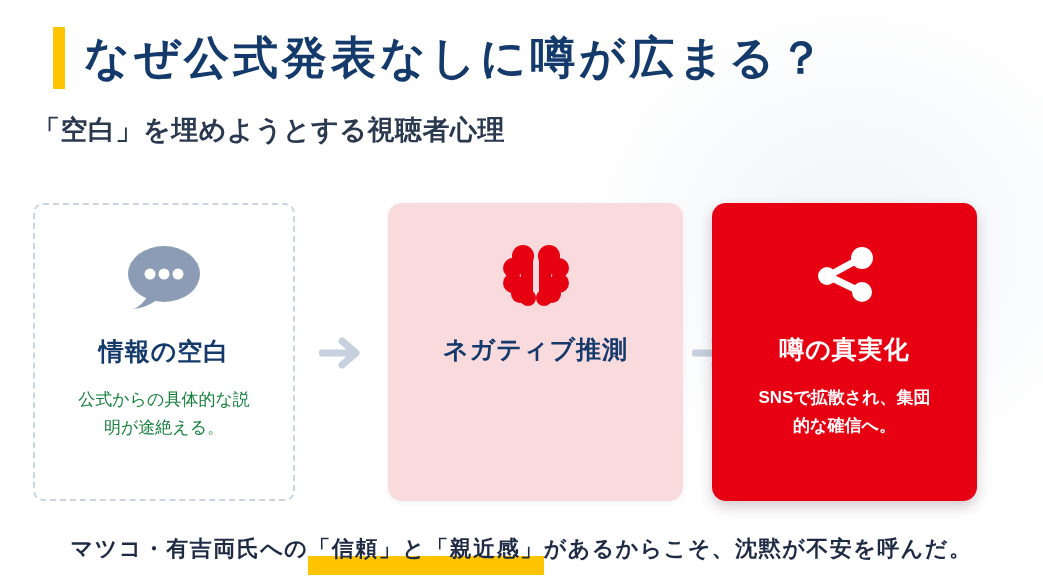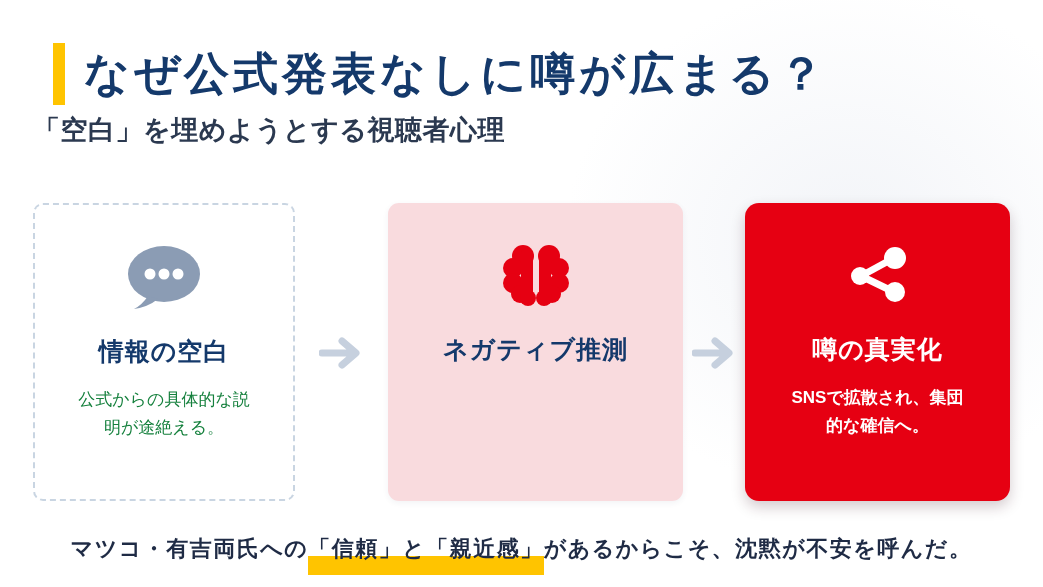--- a/index.html
+++ b/index.html
@@ -7,41 +7,41 @@
     font-family:"Liberation Sans","DejaVu Sans",sans-serif;
     background:#ffffff;
   }
   .slide{
     position:relative;
     width:1043px;height:587px;
     overflow:hidden;
     background:#ffffff radial-gradient(380px 340px at 850px 240px,#f2f4f8 0%,rgba(242,244,248,0) 75%);
   }
   
-  .title-row{position:absolute;left:29px;top:43px;display:flex;padding-left:24px;}
+  .title-row{position:absolute;left:29px;top:27px;display:flex;padding-left:24px;}
   .accent-bar{width:12px;height:62px;background:#FFC400;margin-right:19px;flex:0 0 auto;}
   .page-title{
     font-size:45px;font-weight:bold;color:#14396B;
     letter-spacing:4px;line-height:62px;white-space:nowrap;
   }
   .page-subtitle{
     position:absolute;left:33px;top:112px;
     font-size:27px;font-weight:bold;color:#2B3950;
     letter-spacing:0.5px;white-space:nowrap;
   }
   
   .card{
     position:absolute;top:203px;height:298px;
     box-sizing:border-box;border-radius:14px;
     display:flex;flex-direction:column;align-items:center;
     padding-top:36px;text-align:center;
   }
   .card--dashed{left:33px;width:262px;background:#ffffff;border:2px dashed #C9D5E2;border-radius:10px;}
-  .card--pink{left:388px;width:295px;background:#F9DBDE;box-shadow:0 2px 6px rgba(40,50,80,0.06);border-radius:11px;}
-  .card--red{left:745px;width:265px;background:#E60012;box-shadow:0 6px 14px rgba(60,20,30,0.22);}
+  .card--pink{left:388px;width:295px;background:#F9DBDE;box-shadow:0 2px 6px rgba(40,50,80,0.06);}
+  .card--red{left:712px;width:265px;background:#E60012;box-shadow:0 6px 14px rgba(60,20,30,0.22);}
   .card-icon{height:72px;display:flex;align-items:center;justify-content:center;}
   .card-title{
     margin-top:22px;font-size:25px;font-weight:bold;color:#14396B;
     letter-spacing:1px;white-space:nowrap;
   }
   .card--red .card-title{color:#ffffff;}
   .card-body{
     margin-top:18px;font-size:17px;line-height:1.65;color:#15803d;
     max-width:10.3em;
   }

